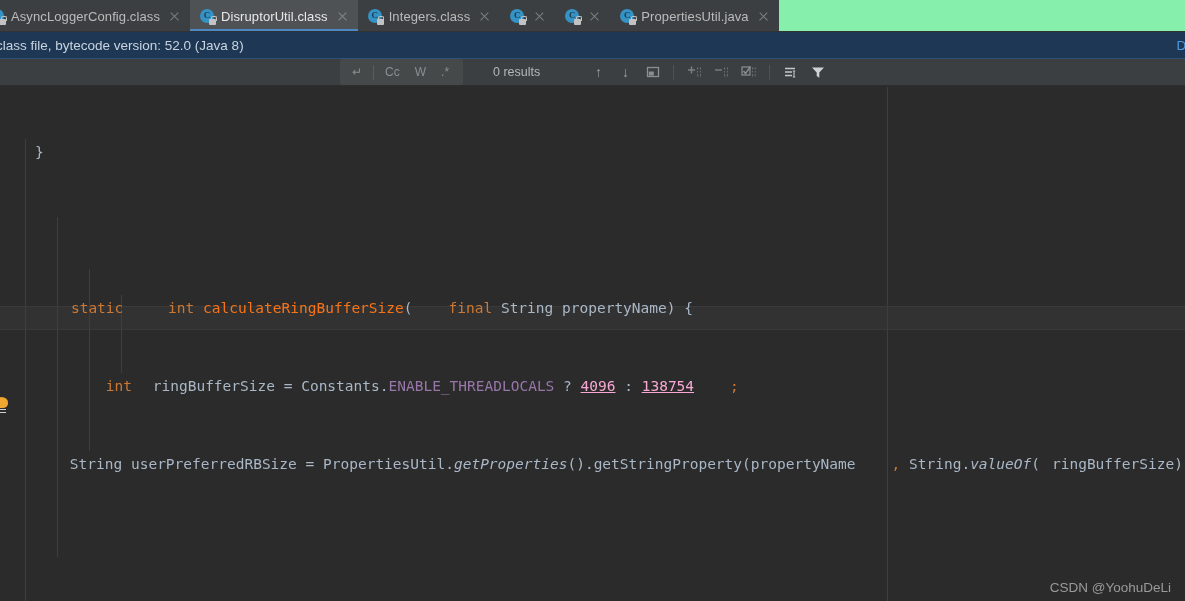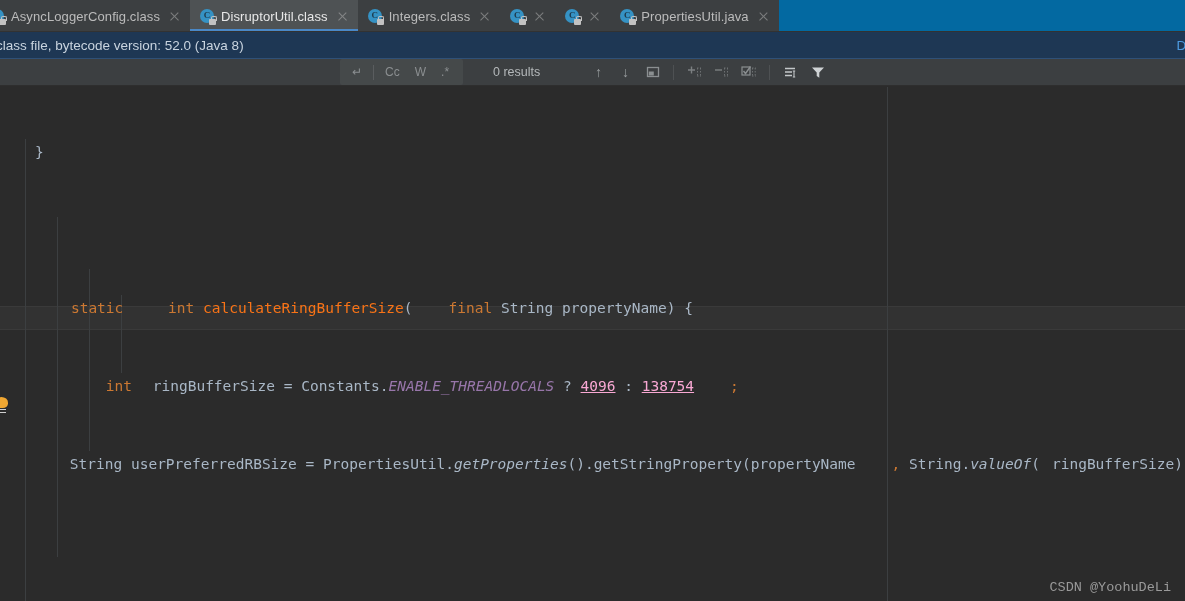--- a/index.html
+++ b/index.html
@@ -7,21 +7,21 @@
     width:1185px; height:601px;
     background:#2b2b2b;
     font-family:"Liberation Sans", sans-serif;
     overflow:hidden;
   }
   .app { position:relative; width:1185px; height:601px; background:#2b2b2b; }
 
   
   .tabbar{
     display:flex; align-items:stretch;
-    height:32px; background:#0369a1;
+    height:32px; background:#86efac;
     border-bottom:1px solid #323232;
     overflow:hidden; position:relative;
   }
   .tab{
     display:flex; align-items:center; gap:6px;
     padding:0 9px 0 10px;
     height:32px; position:relative;
     white-space:nowrap; flex:0 0 auto;
     color:#bbbbbb; font-size:13px;
     background:#3c3f41;
@@ -151,30 +151,30 @@
   .code{
     position:absolute; left:0; top:0;
     font-family:"DejaVu Sans Mono", monospace;
     font-size:14.5px; line-height:26px;
     color:#a9b7c6; white-space:pre;
   }
   .line{ height:26px; white-space:pre; }
 
   .kw    { color:#cc7832;margin-left:36px; }
   .meth  { color:#f97316; }
-  .stat  { color:#9876aa; font-style:italic; }
+  .stat  { color:#9876aa; }
   .num   { color:#f9a8d4;text-decoration:underline; }
   .id    { color:#a9b7c6; }
   .loc   { color:#a9b7c6; text-decoration-color:#7b7b7b; text-underline-offset:3px;margin-left:12px; }
   .sm    { color:#a9b7c6; font-style:italic; }
 
   .watermark{
     position:absolute; right:14px; bottom:6px;
     color:#9a9a9a; font-size:13.5px;
-    font-family:Liberation Mono, monospace;
+    font-family:Liberation Sans, sans-serif;
   }
 </style>
 </head>
 <body>
 
 <div class="app">
 
   <div class="tabbar">
 
     <div class="tab edge-left">

